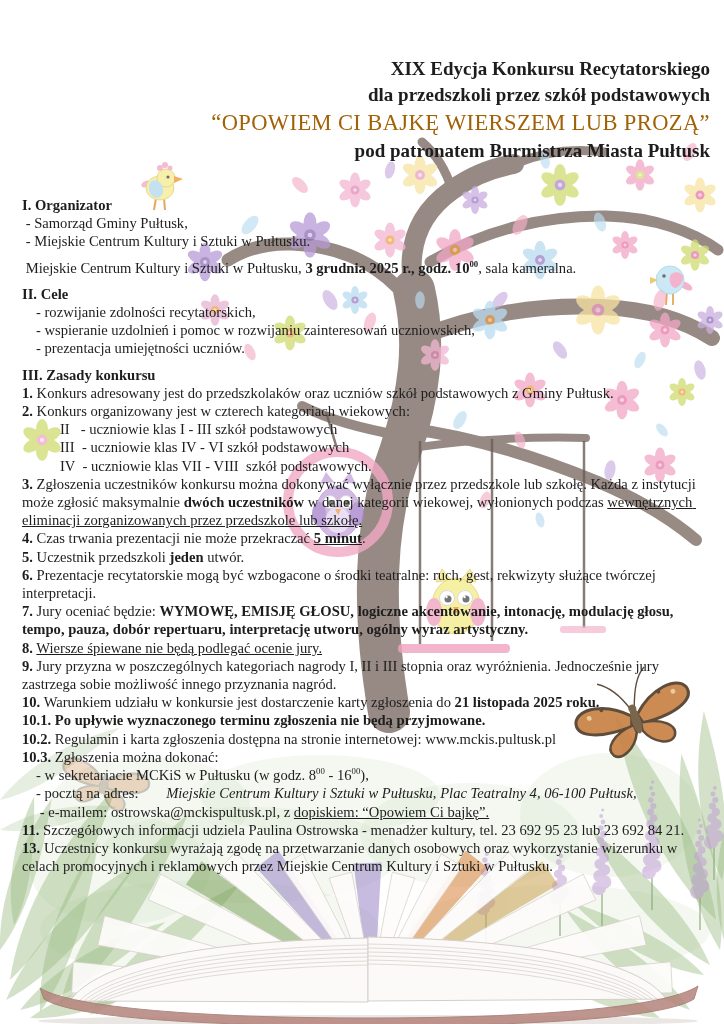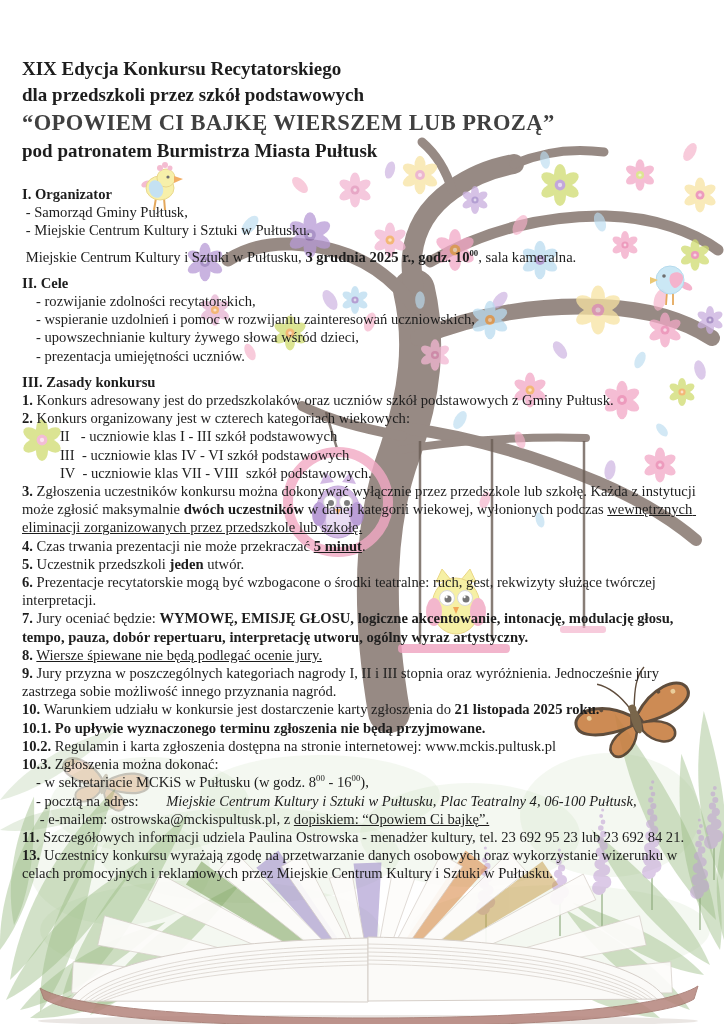--- a/index.html
+++ b/index.html
@@ -1,22 +1,22 @@
 <!DOCTYPE html>
 <html><head>
 <meta charset="utf-8">
 <style>
   html,body{margin:0;padding:0;background:#ffffff;}
   .page{position:relative;width:724px;height:1024px;background:#ffffff;overflow:hidden;
         font-family:"Liberation Serif","DejaVu Serif",serif;color:#1d1d1d;}
   svg.decor{position:absolute;left:0;top:0;z-index:0;pointer-events:none;}
   .content{position:relative;z-index:1;padding:56px 14px 0 22px;}
-  header{text-align:left;margin-bottom:21px;}
+  header{text-align:right;margin-bottom:32px;}
   .t1{font-weight:bold;font-size:19px;line-height:26px;white-space:nowrap;}
-  .t2{font-weight:bold;font-size:22.5px;line-height:30px;letter-spacing:.4px;color:#404040;white-space:nowrap;}
+  .t2{font-weight:normal;font-size:22.5px;line-height:30px;letter-spacing:.4px;color:#a16207;white-space:nowrap;}
   #doc{font-size:14.6px;line-height:18.2px;}
   .line{white-space:pre-wrap;}
   .hd{font-weight:bold;}
   .ind1{padding-left:14px;}
   .ind2{padding-left:38px;}
   .gap{height:8px;}
   .b{font-weight:bold;}
   .u{text-decoration:underline;}
   .it{font-style:italic;margin-left:24px;}
   sup{font-size:0.6em;line-height:0;vertical-align:super;}
@@ -587,21 +587,20 @@
     <main id="doc">
         <div class="line hd"><span class="b">I. Organizator</span></div>
         <div class="line"><span> - Samorząd Gminy Pułtusk,</span></div>
         <div class="line"><span> - Miejskie Centrum Kultury i Sztuki w Pułtusku.</span></div>
         <div class="gap"></div>
         <div class="line"><span> Miejskie Centrum Kultury i Sztuki w Pułtusku, </span><span class="b">3 grudnia 2025 r., godz. 10</span><sup class="b">00</sup><span>, sala kameralna.</span></div>
         <div class="gap"></div>
         <div class="line hd"><span class="b">II. Cele</span></div>
         <div class="line ind1"><span>- rozwijanie zdolności recytatorskich,</span></div>
         <div class="line ind1"><span>- wspieranie uzdolnień i pomoc w rozwijaniu zainteresowań uczniowskich,</span></div>
-        <div class="line ind1"><span>- upowszechnianie kultury żywego słowa wśród dzieci,</span></div>
         <div class="line ind1"><span>- prezentacja umiejętności uczniów.</span></div>
         <div class="gap"></div>
         <div class="line hd"><span class="b">III. Zasady konkursu</span></div>
         <div class="line"><span class="b">1.</span><span> Konkurs adresowany jest do przedszkolaków oraz uczniów szkół podstawowych z Gminy Pułtusk.</span></div>
         <div class="line"><span class="b">2.</span><span> Konkurs organizowany jest w czterech kategoriach wiekowych:</span></div>
         <div class="line ind2"><span>II   - uczniowie klas I - III szkół podstawowych</span></div>
         <div class="line ind2"><span>III  - uczniowie klas IV - VI szkół podstawowych</span></div>
         <div class="line ind2"><span>IV  - uczniowie klas VII - VIII  szkół podstawowych.</span></div>
         <div class="line"><span class="b">3.</span><span> Zgłoszenia uczestników konkursu można dokonywać wyłącznie przez przedszkole lub szkołę. Każda z instytucji może zgłosić maksymalnie </span><span class="b">dwóch uczestników</span><span> w danej kategorii wiekowej, wyłonionych podczas </span><span class="u">wewnętrznych eliminacji zorganizowanych przez przedszkole lub szkołę.</span></div>
         <div class="line"><span class="b">4.</span><span> Czas trwania prezentacji nie może przekraczać </span><span class="b u">5 minut</span><span>.</span></div>

